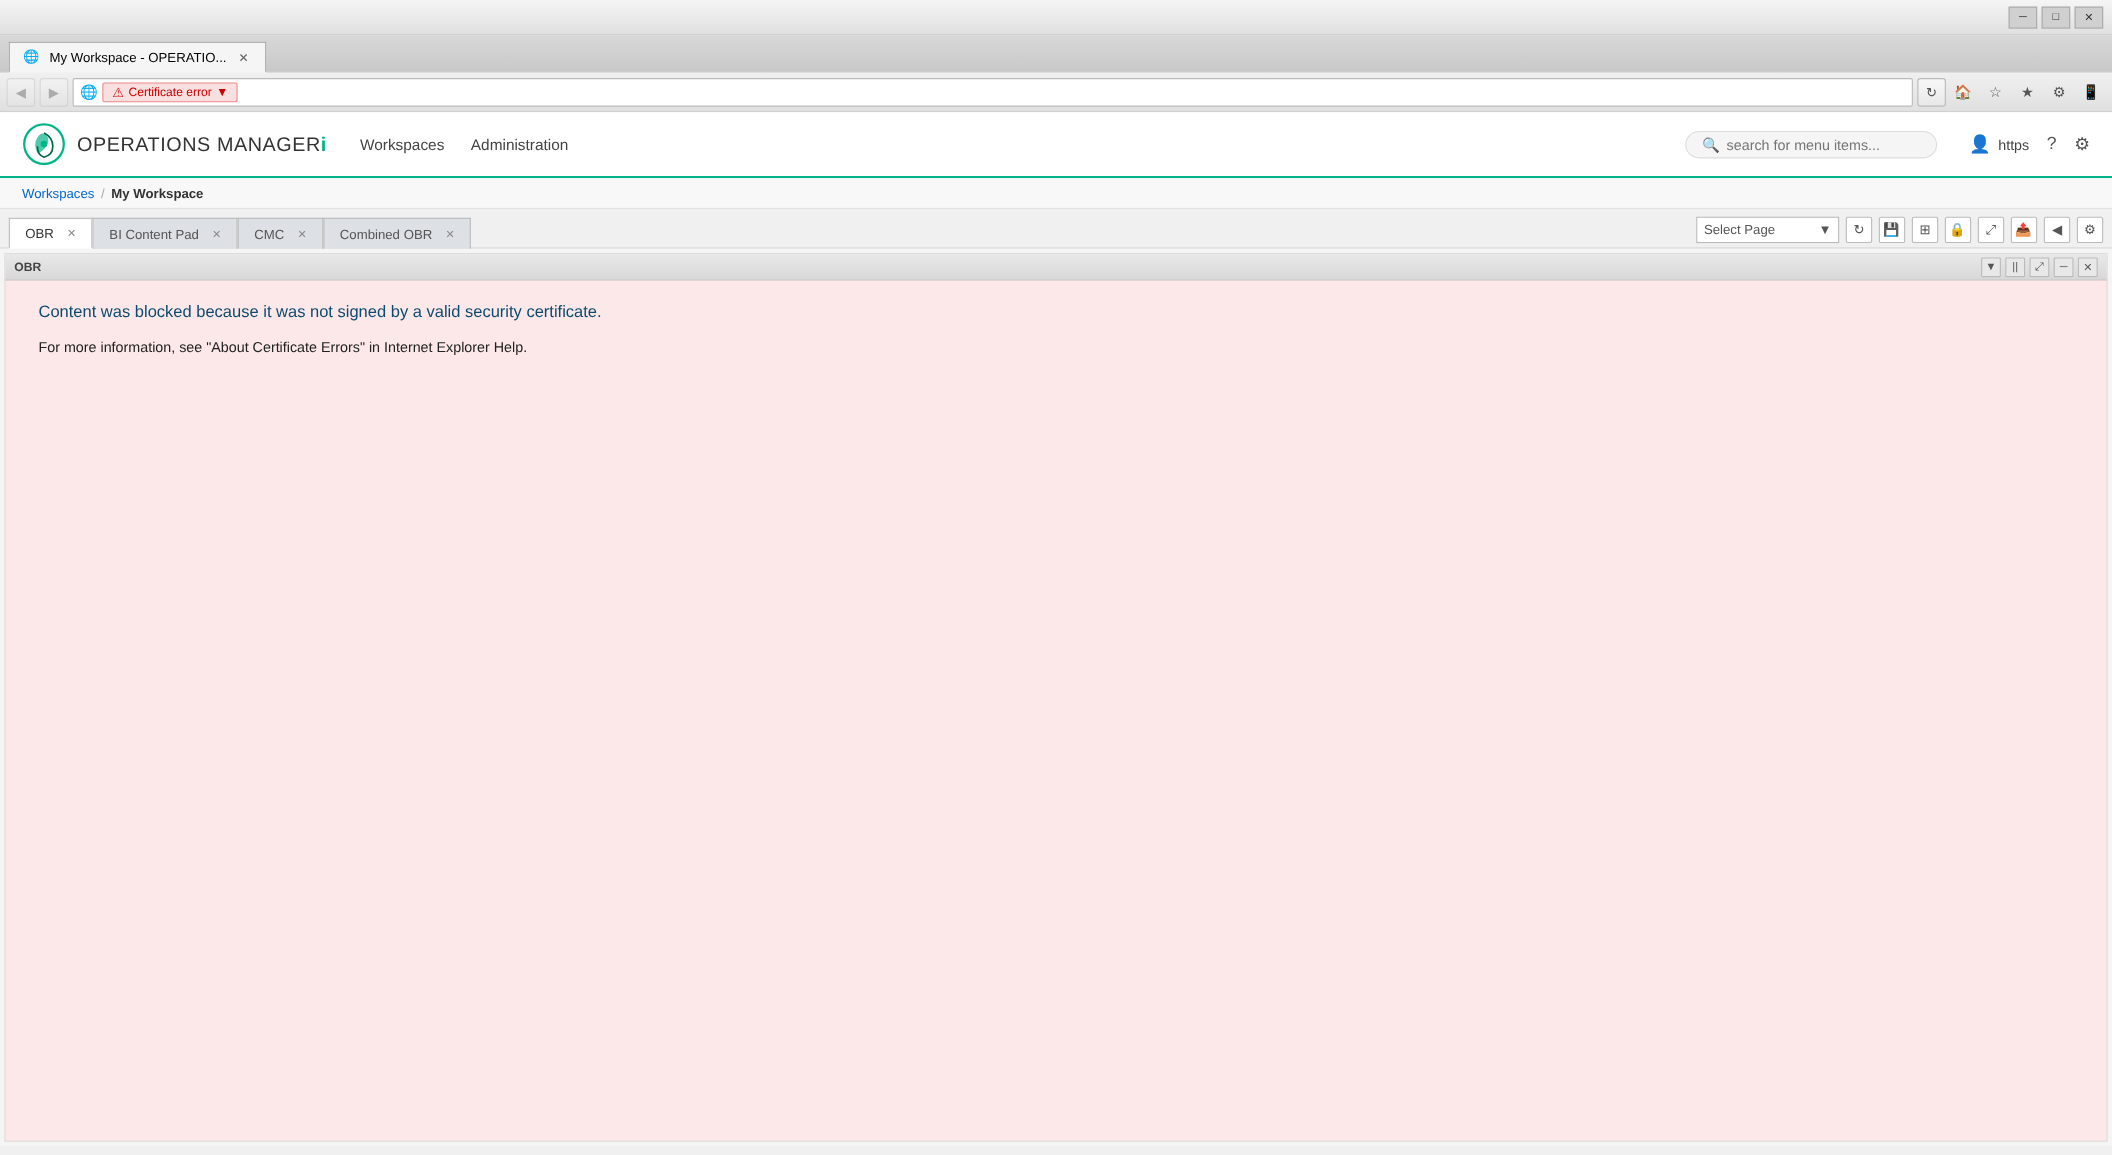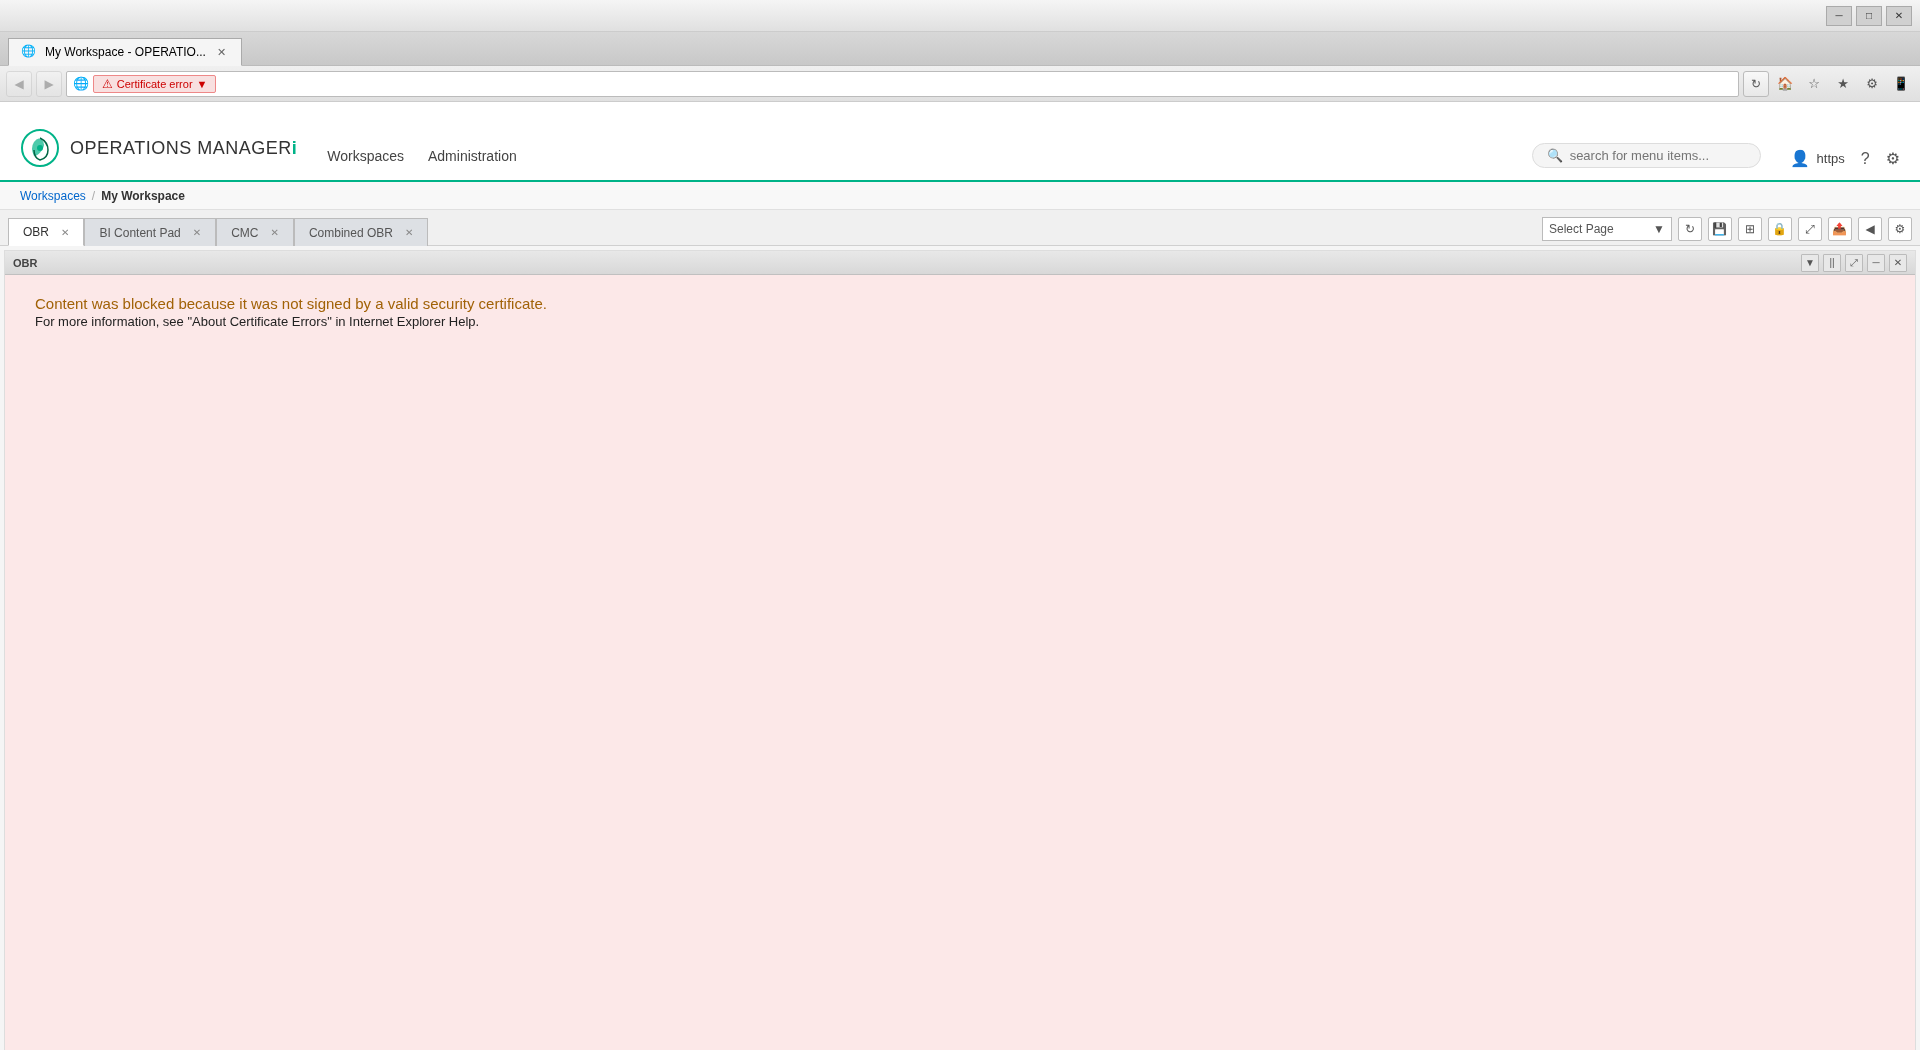--- a/index.html
+++ b/index.html
@@ -104,25 +104,25 @@
     }
     .navbar-right-btn {
       width: 26px; height: 26px;
       display: flex; align-items: center; justify-content: center;
       cursor: pointer; font-size: 13px; color: #555;
       border-radius: 3px;
     }
 
     
     .app-header {
-      height: 80px;
+      height: 60px;
       background: white;
       border-bottom: 2px solid #00b388;
       display: flex;
-      align-items: flex-end;
+      align-items: center;
       padding: 12px 20px;
       gap: 30px;
     }
     .app-logo {
       display: flex; align-items: center; gap: 10px;
     }
     .logo-icon {
       width: 40px; height: 40px;
       position: relative;
     }
@@ -257,23 +257,23 @@
       cursor: pointer; font-size: 10px; color: #555;
       border: 1px solid #bbb;
       background: #e8e8e8; border-radius: 1px;
     }
 
     .panel-content {
       padding: 20px 30px;
       font-size: 14px;
     }
     .cert-error-heading {
-      color: #a16207;
+      color: #0c4a6e;
       font-size: 15px;
-      margin-bottom: 2px;
+      margin-bottom: 16px;
     }
     .cert-error-body {
       color: #222;
       font-size: 13px;
     }
   </style>
 </head>
 <body>
 
 <div class="browser-titlebar">

